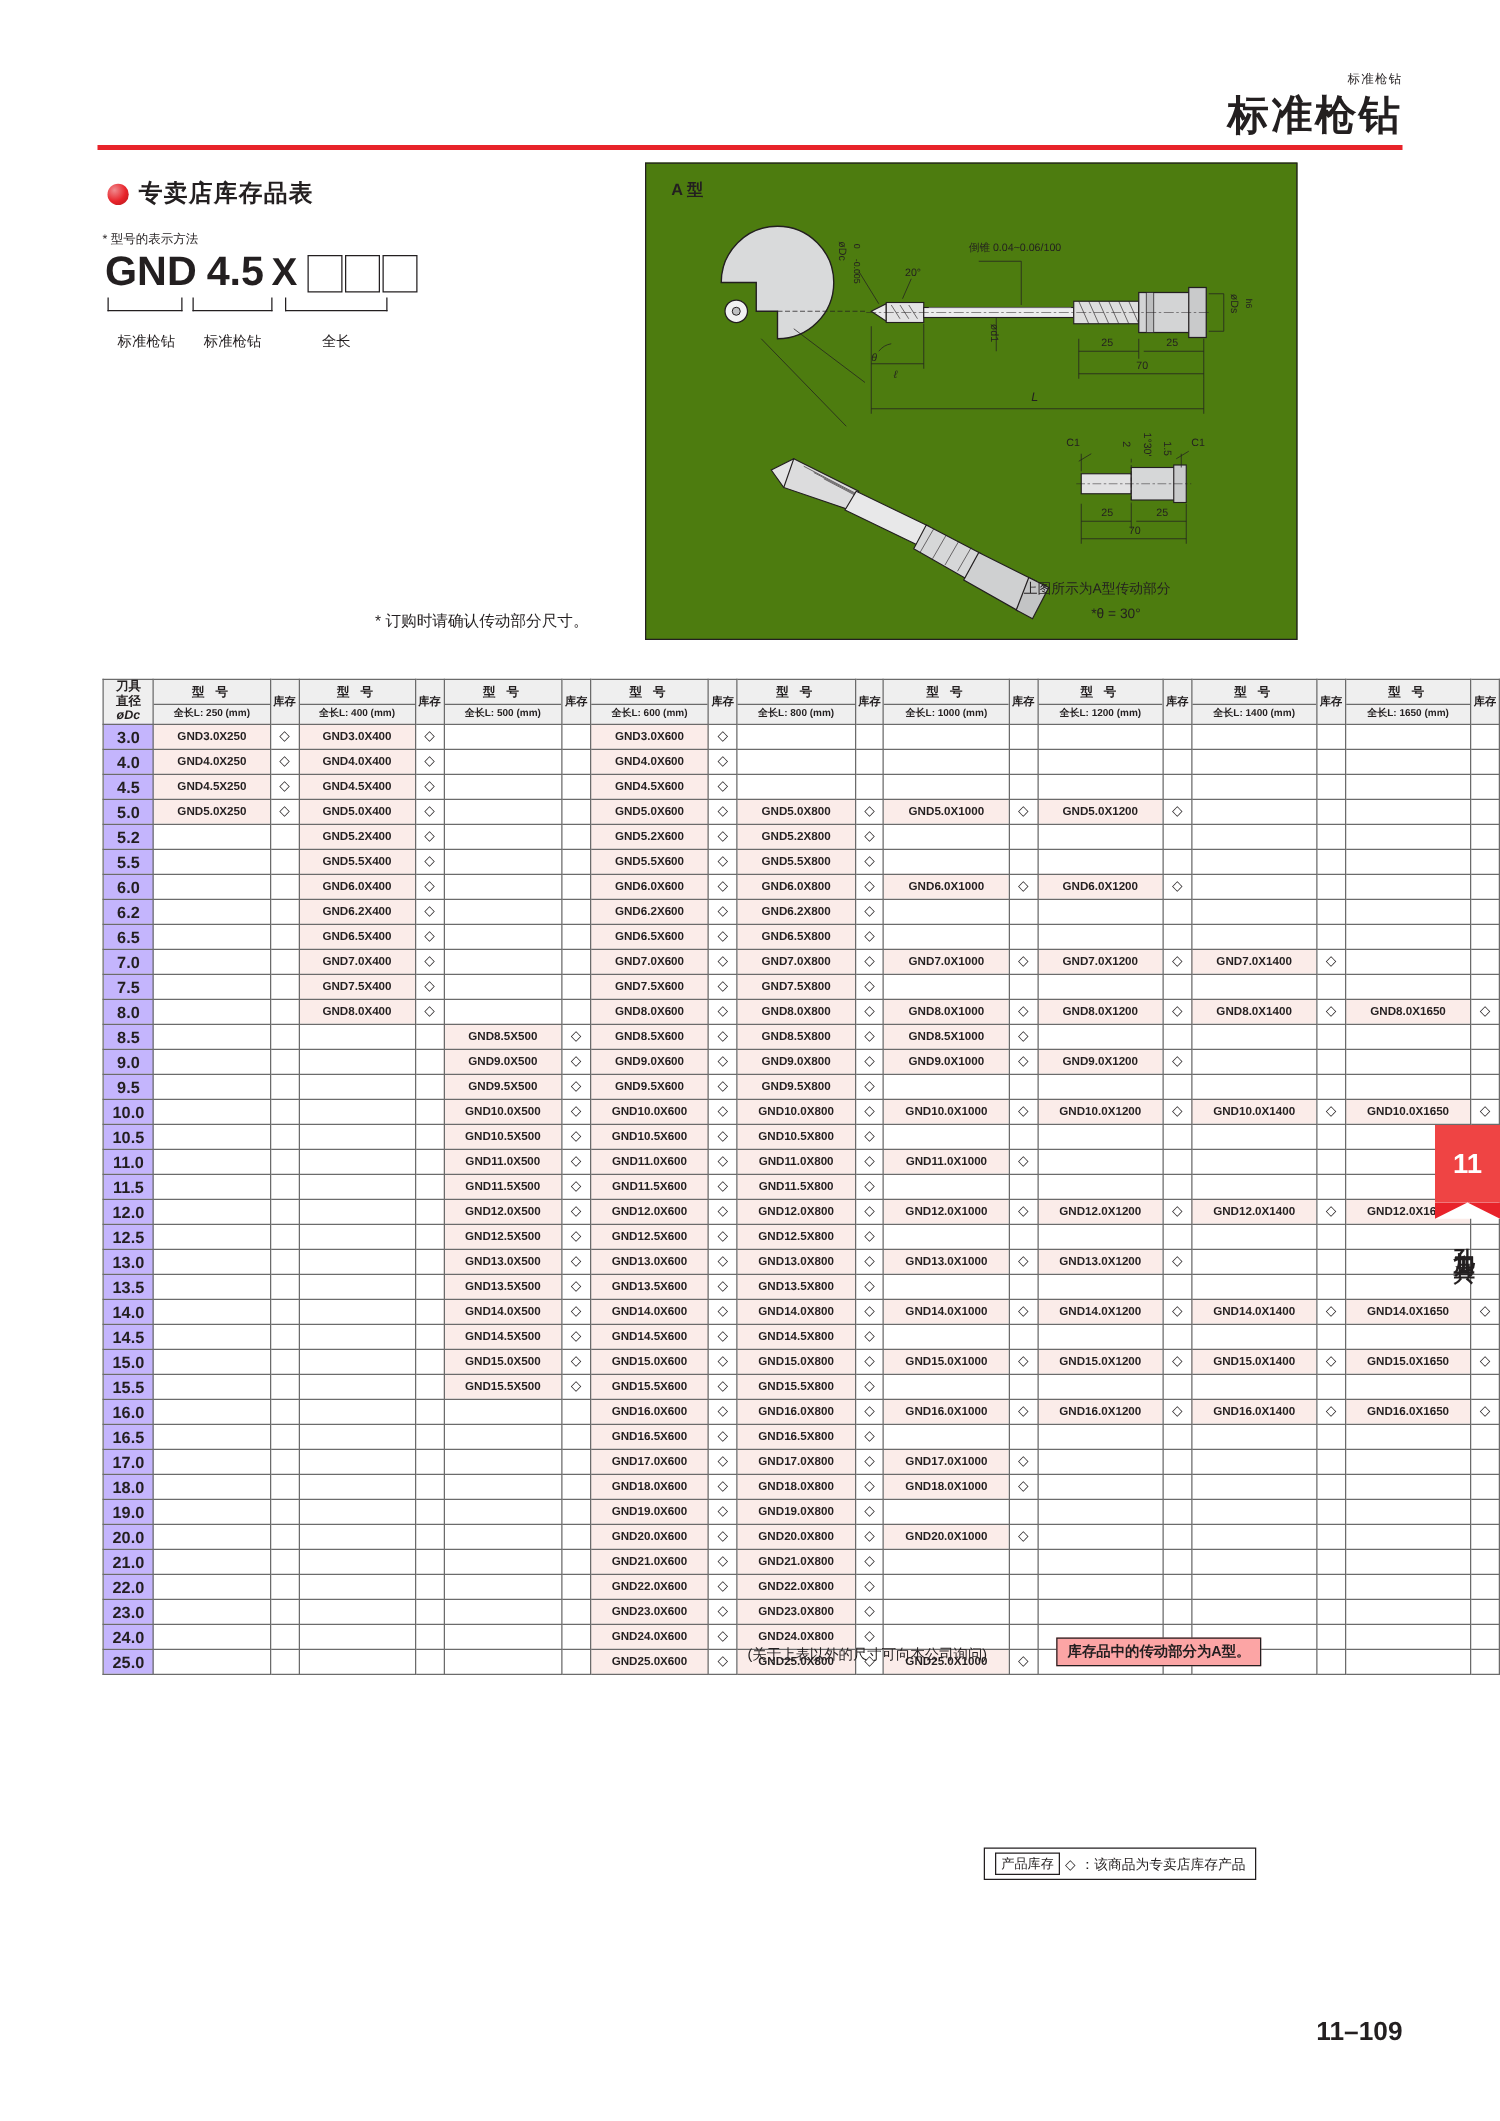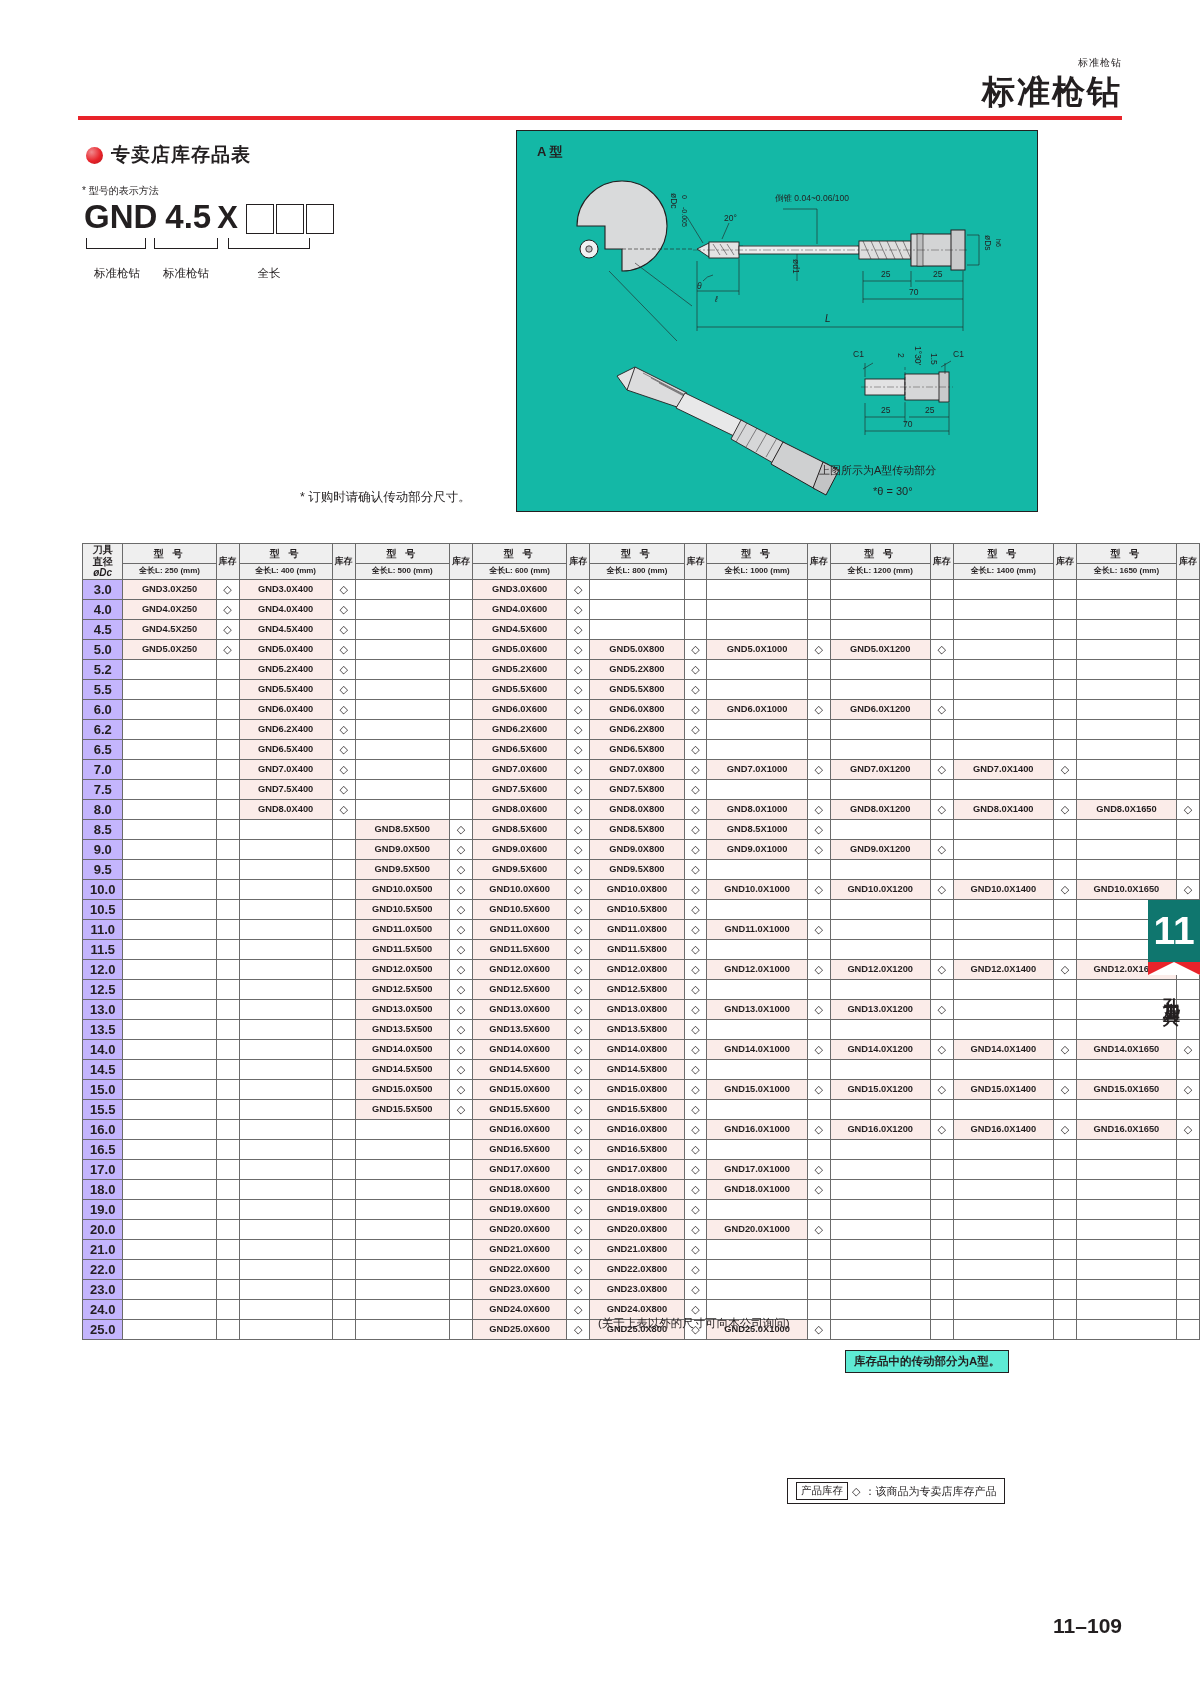--- a/index.html
+++ b/index.html
@@ -34,21 +34,21 @@
   .gnd-num{font-size:33px;font-weight:bold;margin-left:8px;}
   .gnd-x{font-size:31px;font-weight:bold;margin-left:6px;}
   .gnd-boxes{display:flex;margin-left:8px;margin-bottom:2px;}
   .gnd-box{width:26px;height:28px;border:1.6px solid #231f20;margin-right:2px;background:#fff;}
   
   .brk{position:absolute;border-left:1px solid #231f20;border-right:1px solid #231f20;border-bottom:1px solid #231f20;height:10px;}
   .lbl{position:absolute;font-size:11.5px;text-align:center;}
   
   .panel{
     position:absolute;left:516px;top:130px;width:520px;height:380px;
-    border:1px solid #231f20;background:#14b8a6;
+    border:1px solid #231f20;background:#4d7c0f;
   }
   .panel-title{position:absolute;left:20px;top:12px;font-size:13px;font-weight:bold;}
   .order-note{position:absolute;left:300px;top:489px;font-size:12.5px;}
   
   .dim-txt{position:absolute;font-size:8.5px;color:#231f20;text-align:right;}
   .vert{writing-mode:vertical-rl;}
   
   .tbl{
     position:absolute;left:82px;top:543px;border-collapse:collapse;
     font-size:9.3px;
@@ -73,31 +73,31 @@
     background:#fbece9;text-align:center;font-weight:bold;font-size:9.3px;white-space:nowrap;
   }
   td.model.empty{background:#ffffff;}
   td.stk{
     background:#ffffff;text-align:center;font-size:10px;
   }
   .dmd{font-size:11px;line-height:1;}
   
   .fn-left{position:absolute;left:598px;top:1316px;font-size:11.5px;}
   .fn-box{
-    position:absolute;left:845px;top:1310px;border:1px solid #231f20;padding:3px 8px;font-size:11.5px;font-weight:bold;background:#5eead4;margin-top:40px;
+    position:absolute;left:845px;top:1310px;border:1px solid #231f20;padding:3px 8px;font-size:11.5px;font-weight:bold;background:#fca5a5;
   }
   .legend{
     position:absolute;left:787px;top:1478px;border:1px solid #231f20;padding:3px 8px;font-size:11px;background:#fff;
     display:flex;align-items:center;gap:4px;
   }
   .legend .lb{border:1px solid #231f20;padding:1px 4px;font-size:10.5px;}
   
   .tab{
-    position:absolute;left:1148px;top:900px;width:52px;height:62px;background:#0f766e;color:#fff;
-    font-size:39px;font-weight:bold;display:flex;align-items:center;justify-content:center;
+    position:absolute;left:1148px;top:900px;width:52px;height:62px;background:#ef4444;color:#fff;
+    font-size:22px;font-weight:bold;display:flex;align-items:center;justify-content:center;
   }
   .tab-notch{
     position:absolute;left:1148px;top:962px;width:0;height:0;
     border-left:26px solid #e8232a;border-right:26px solid #e8232a;border-bottom:13px solid #fff;
   }
   .tab-text{
     position:absolute;left:1160px;top:985px;font-size:17px;font-weight:bold;writing-mode:vertical-rl;letter-spacing:3px;
   }
   .pageno{position:absolute;right:78px;top:1614px;font-size:21px;font-weight:bold;}
 </style>

